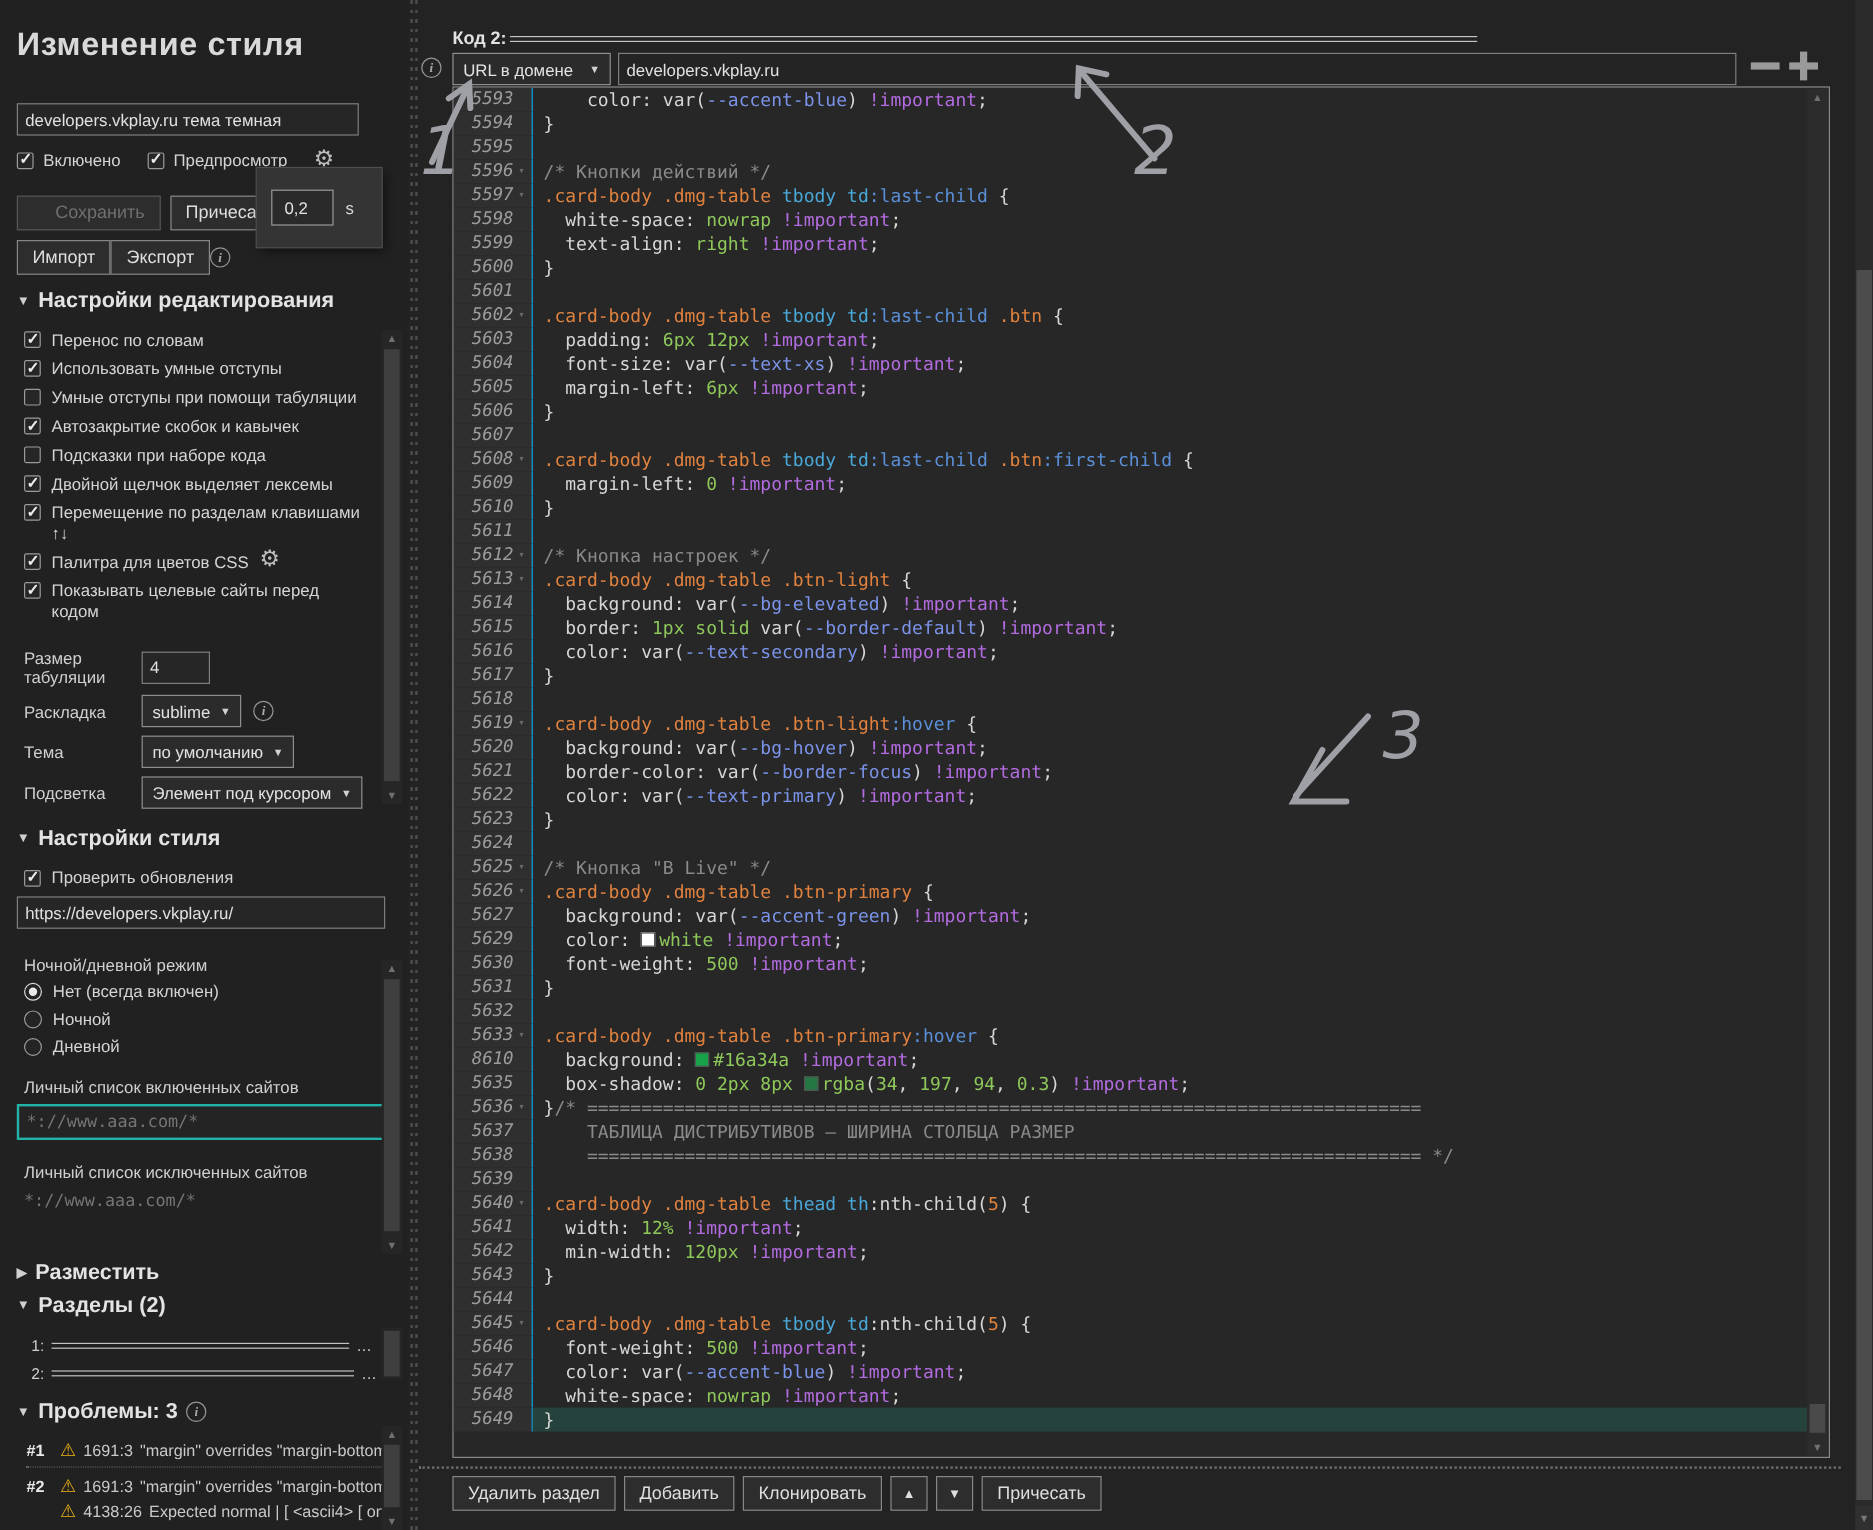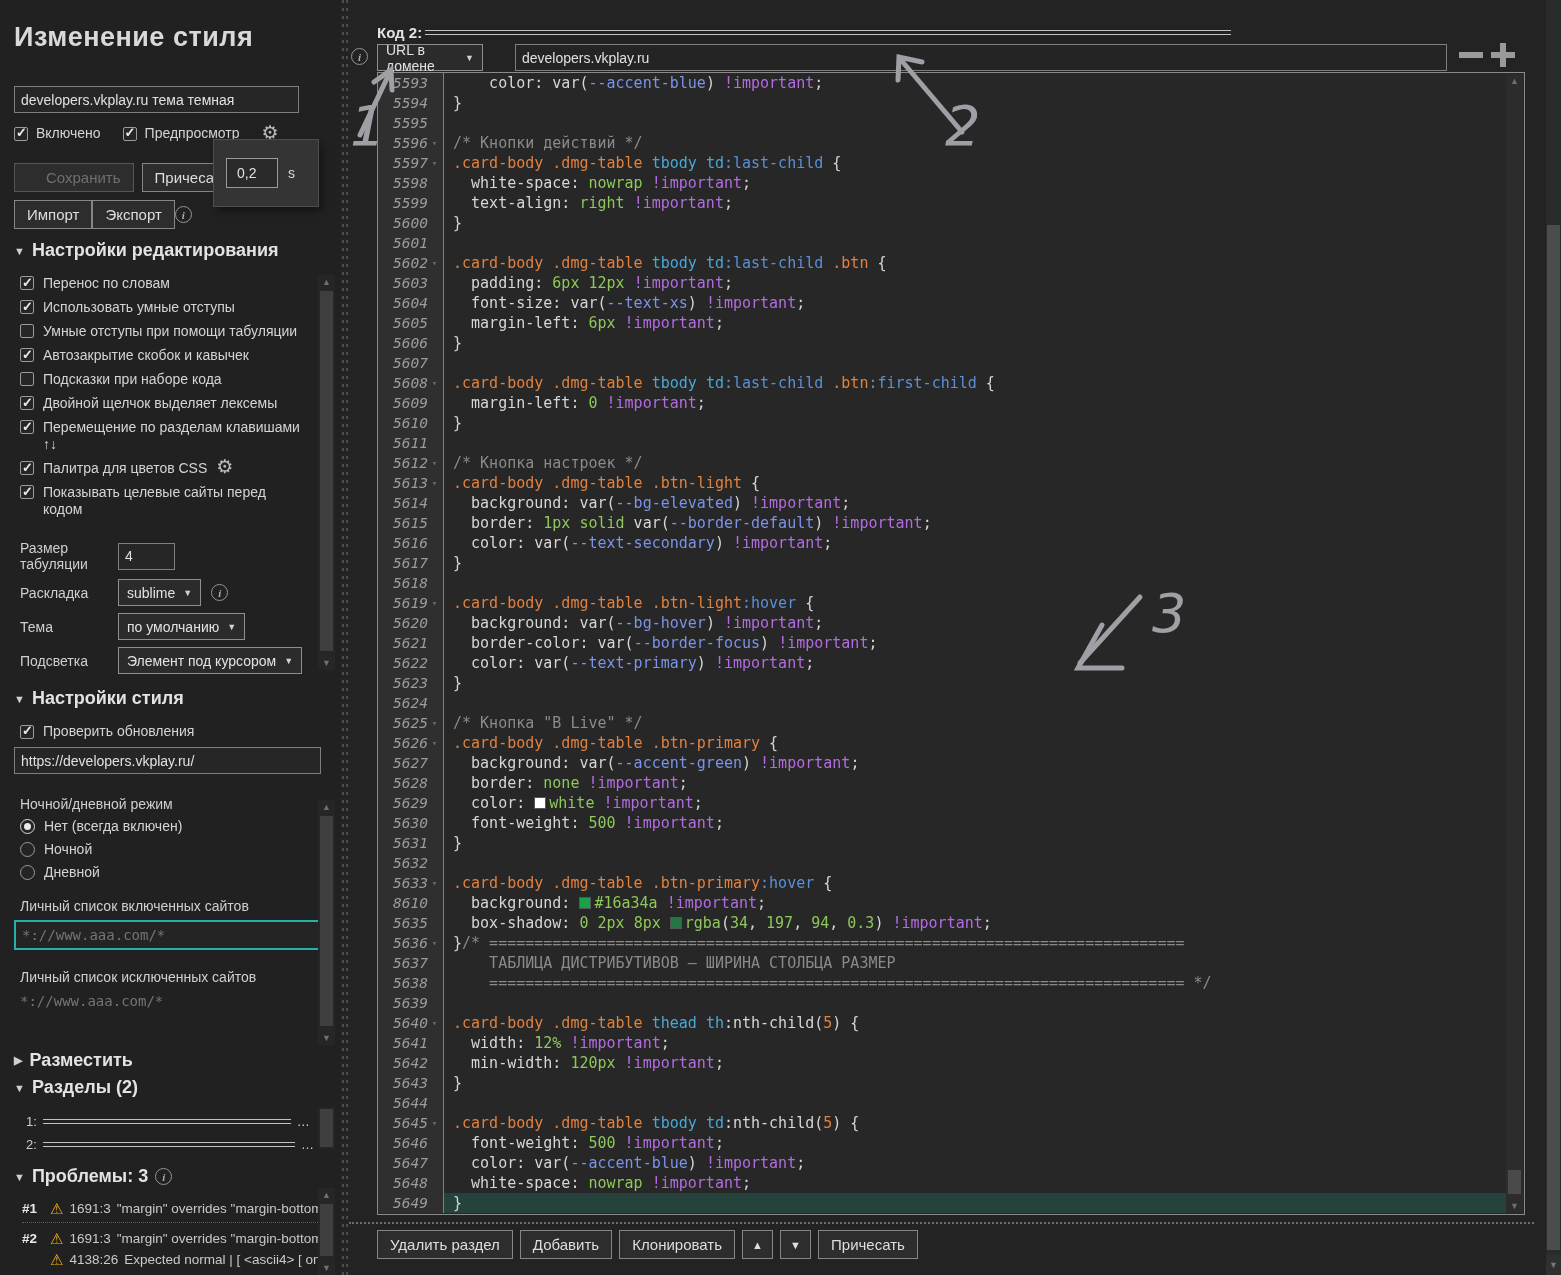--- a/index.html
+++ b/index.html
@@ -58,21 +58,21 @@
   #splitter { position:absolute; left:341px; top:0; width:8px; height:1275px;
     background-image:repeating-linear-gradient(to bottom,#4d4d4d 0 3px,transparent 3px 8px),
                      repeating-linear-gradient(to bottom,#4d4d4d 0 3px,transparent 3px 8px);
     background-size:2px 100%,2px 100%; background-position:1px 0,5px 0; background-repeat:no-repeat; }
 
   
   #main { position:absolute; left:349px; top:0; width:1197px; height:1275px; background:#232323; }
   #code-label { position:absolute; left:28px; top:24px; font-size:15px; font-weight:bold; color:#e2e2e2;}
   #code-preview-line { position:absolute; left:76px; top:30px; width:806px; }
   #applies-info { position:absolute; left:2px; top:48px; }
-  #applies-select { position:absolute; left:28px; top:44px; width:106px; }
+  #applies-select { position:absolute; left:28px; top:44px; width:132px; }
   #applies-url { position:absolute; left:166px; top:44px; width:932px; height:27px; background:#242424;}
   #minus-btn { position:absolute; left:1110px; top:52px; width:24px; height:6px; background:#9a9a9a; border:none; padding:0;}
   #plus-btn { position:absolute; left:1142px; top:43px; width:24px; height:24px; background:transparent; border:none; padding:0;}
   #plus-btn::before { content:""; position:absolute; left:0; top:9px; width:24px; height:6px; background:#9a9a9a;}
   #plus-btn::after  { content:""; position:absolute; left:9px; top:0; width:6px; height:24px; background:#9a9a9a;}
 
   #code-box { position:absolute; left:28px; top:72px; width:1148px; height:1143px;
     border:1px solid #8a8a8a; background:#272727; overflow:hidden; display:flex; flex-direction:column;}
   #code-scroll { position:absolute; right:1px; top:1px; bottom:1px; width:17px; background:#2c2c2c; }
   #code-lines { position:absolute; left:0; top:0; right:18px; bottom:0; font-family:"DejaVu Sans Mono","Liberation Mono",monospace; font-size:15px; }
@@ -355,21 +355,20 @@
         <div class="crow"><span class="gut"><span class="ln">5618</span><span class="fold"></span></span><span class="tx"></span></div>
         <div class="crow"><span class="gut"><span class="ln">5619</span><span class="fold">▾</span></span><span class="tx"><span class="tk-q">.card-body</span><span class="tk-w"> </span><span class="tk-q">.dmg-table</span><span class="tk-w"> </span><span class="tk-q">.btn-light</span><span class="tk-p">:hover</span><span class="tk-w"> {</span></span></div>
         <div class="crow"><span class="gut"><span class="ln">5620</span><span class="fold"></span></span><span class="tx"><span class="tk-w">  background: var(</span><span class="tk-r">--bg-hover</span><span class="tk-w">) </span><span class="tk-i">!important</span><span class="tk-w">;</span></span></div>
         <div class="crow"><span class="gut"><span class="ln">5621</span><span class="fold"></span></span><span class="tx"><span class="tk-w">  border-color: var(</span><span class="tk-r">--border-focus</span><span class="tk-w">) </span><span class="tk-i">!important</span><span class="tk-w">;</span></span></div>
         <div class="crow"><span class="gut"><span class="ln">5622</span><span class="fold"></span></span><span class="tx"><span class="tk-w">  color: var(</span><span class="tk-r">--text-primary</span><span class="tk-w">) </span><span class="tk-i">!important</span><span class="tk-w">;</span></span></div>
         <div class="crow"><span class="gut"><span class="ln">5623</span><span class="fold"></span></span><span class="tx"><span class="tk-w">}</span></span></div>
         <div class="crow"><span class="gut"><span class="ln">5624</span><span class="fold"></span></span><span class="tx"></span></div>
         <div class="crow"><span class="gut"><span class="ln">5625</span><span class="fold">▾</span></span><span class="tx"><span class="tk-c">/* Кнопка "В Live" */</span></span></div>
         <div class="crow"><span class="gut"><span class="ln">5626</span><span class="fold">▾</span></span><span class="tx"><span class="tk-q">.card-body</span><span class="tk-w"> </span><span class="tk-q">.dmg-table</span><span class="tk-w"> </span><span class="tk-q">.btn-primary</span><span class="tk-w"> {</span></span></div>
         <div class="crow"><span class="gut"><span class="ln">5627</span><span class="fold"></span></span><span class="tx"><span class="tk-w">  background: var(</span><span class="tk-r">--accent-green</span><span class="tk-w">) </span><span class="tk-i">!important</span><span class="tk-w">;</span></span></div>
-        <div class="crow"><span class="gut"><span class="ln">5628</span><span class="fold"></span></span><span class="tx"><span class="tk-w">  border: </span><span class="tk-v">none</span><span class="tk-w"> </span><span class="tk-i">!important</span><span class="tk-w">;</span></span></div>
         <div class="crow"><span class="gut"><span class="ln">5629</span><span class="fold"></span></span><span class="tx"><span class="tk-w">  color: </span><span class="sw" style="background: rgb(255, 255, 255);"></span><span class="tk-v">white</span><span class="tk-w"> </span><span class="tk-i">!important</span><span class="tk-w">;</span></span></div>
         <div class="crow"><span class="gut"><span class="ln">5630</span><span class="fold"></span></span><span class="tx"><span class="tk-w">  font-weight: </span><span class="tk-v">500</span><span class="tk-w"> </span><span class="tk-i">!important</span><span class="tk-w">;</span></span></div>
         <div class="crow"><span class="gut"><span class="ln">5631</span><span class="fold"></span></span><span class="tx"><span class="tk-w">}</span></span></div>
         <div class="crow"><span class="gut"><span class="ln">5632</span><span class="fold"></span></span><span class="tx"></span></div>
         <div class="crow"><span class="gut"><span class="ln">5633</span><span class="fold">▾</span></span><span class="tx"><span class="tk-q">.card-body</span><span class="tk-w"> </span><span class="tk-q">.dmg-table</span><span class="tk-w"> </span><span class="tk-q">.btn-primary</span><span class="tk-p">:hover</span><span class="tk-w"> {</span></span></div>
         <div class="crow"><span class="gut"><span class="ln">8610</span><span class="fold"></span></span><span class="tx"><span class="tk-w">  background: </span><span class="sw" style="background: rgb(22, 163, 74);"></span><span class="tk-v">#16a34a</span><span class="tk-w"> </span><span class="tk-i">!important</span><span class="tk-w">;</span></span></div>
         <div class="crow"><span class="gut"><span class="ln">5635</span><span class="fold"></span></span><span class="tx"><span class="tk-w">  box-shadow: </span><span class="tk-v">0</span><span class="tk-w"> </span><span class="tk-v">2px</span><span class="tk-w"> </span><span class="tk-v">8px</span><span class="tk-w"> </span><span class="sw" style="background: rgba(34, 197, 94, 0.5);"></span><span class="tk-v">rgba</span><span class="tk-w">(</span><span class="tk-v">34</span><span class="tk-w">, </span><span class="tk-v">197</span><span class="tk-w">, </span><span class="tk-v">94</span><span class="tk-w">, </span><span class="tk-v">0.3</span><span class="tk-w">) </span><span class="tk-i">!important</span><span class="tk-w">;</span></span></div>
         <div class="crow"><span class="gut"><span class="ln">5636</span><span class="fold">▾</span></span><span class="tx"><span class="tk-w">}</span><span class="tk-c">/* =============================================================================</span></span></div>
         <div class="crow"><span class="gut"><span class="ln">5637</span><span class="fold"></span></span><span class="tx"><span class="tk-c">    ТАБЛИЦА ДИСТРИБУТИВОВ — ШИРИНА СТОЛБЦА РАЗМЕР</span></span></div>
         <div class="crow"><span class="gut"><span class="ln">5638</span><span class="fold"></span></span><span class="tx"><span class="tk-c">    ============================================================================= */</span></span></div>

